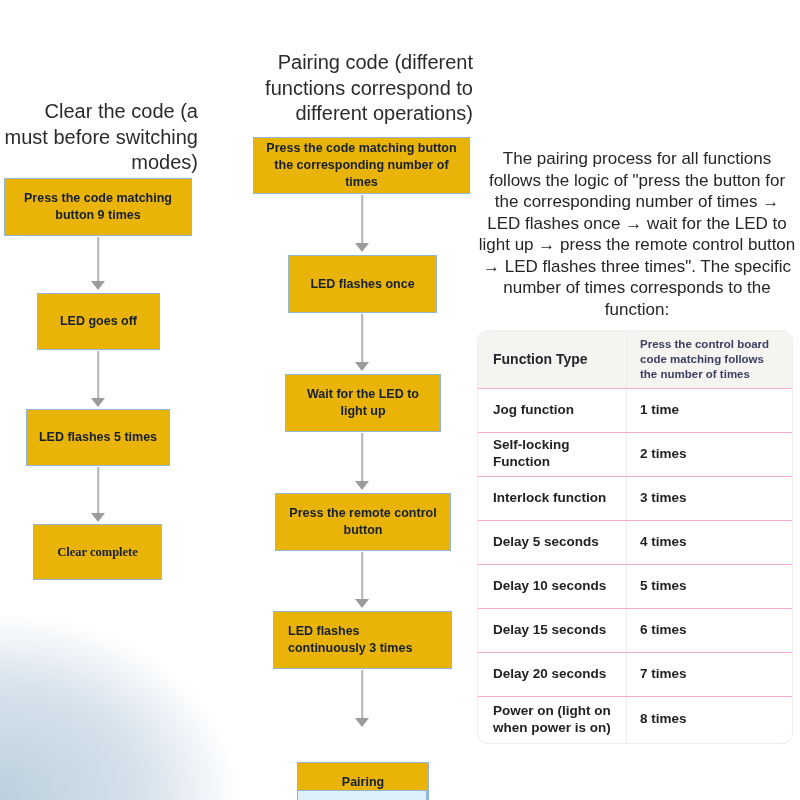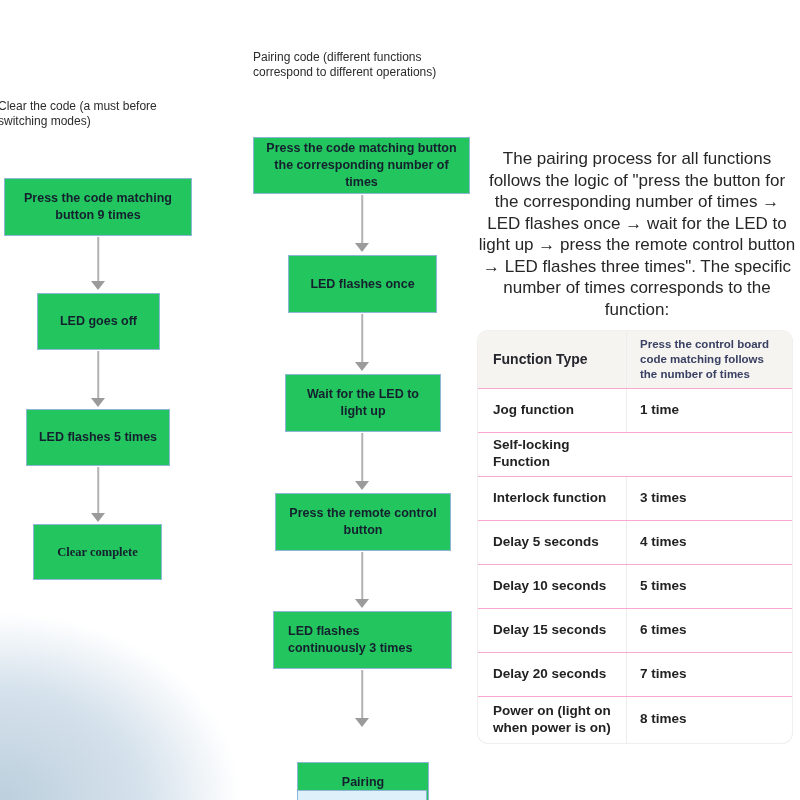--- a/index.html
+++ b/index.html
@@ -15,28 +15,28 @@
   .corner-glow {
     position: absolute;
     left: 0; top: 555px;
     width: 320px; height: 245px;
     background: radial-gradient(ellipse 320px 250px at 0% 100%,
                 #bccfdd 0%, #d6e2ec 45%, rgba(255,255,255,0) 75%);
     pointer-events: none;
   }
   .flow-title {
     position: absolute;
-    text-align: left;
-    font-size: 12px;
+    text-align: right;
+    font-size: 20px;
     line-height: 1.28;
     color: #2b2b2b;
   }
   .fbox {
     position: absolute;
-    background: #22c55e;
+    background: #eab308;
     border: 1.5px solid #8fb6d4;
     box-sizing: border-box;
     display: flex;
     align-items: center;
     justify-content: center;
     text-align: center;
     font-size: 12.5px;
     font-weight: 700;
     line-height: 1.35;
     color: #15202e;
@@ -170,20 +170,21 @@
     <div class="t-row t-head">
       <div class="t-cell col1">Function Type</div>
       <div class="t-cell col2">Press the control board code matching follows the number of times</div>
     </div>
     <div class="t-row">
       <div class="t-cell col1">Jog function</div>
       <div class="t-cell col2">1 time</div>
     </div>
     <div class="t-row">
       <div class="t-cell col1">Self-locking Function</div>
+      <div class="t-cell col2">2 times</div>
     </div>
     <div class="t-row">
       <div class="t-cell col1">Interlock function</div>
       <div class="t-cell col2">3 times</div>
     </div>
     <div class="t-row">
       <div class="t-cell col1">Delay 5 seconds</div>
       <div class="t-cell col2">4 times</div>
     </div>
     <div class="t-row">

